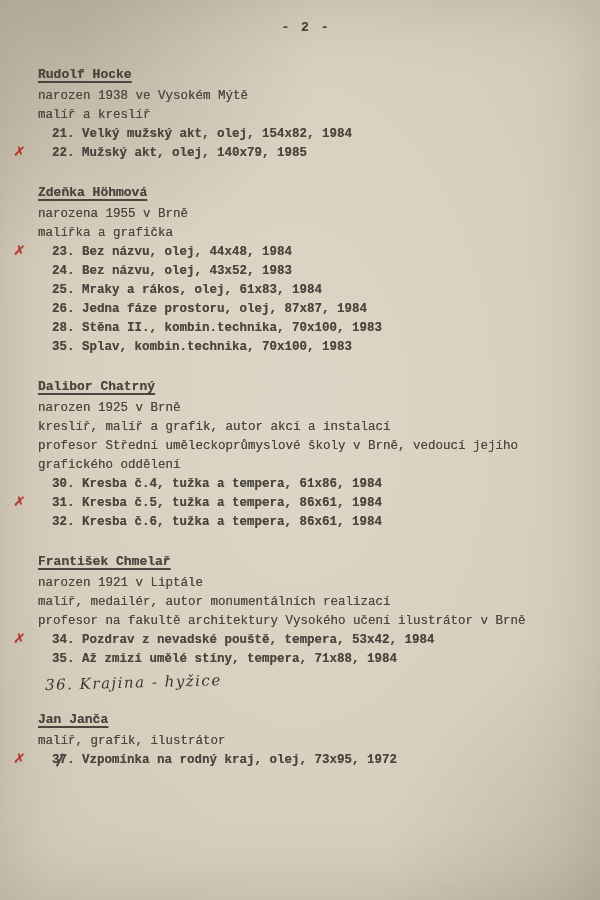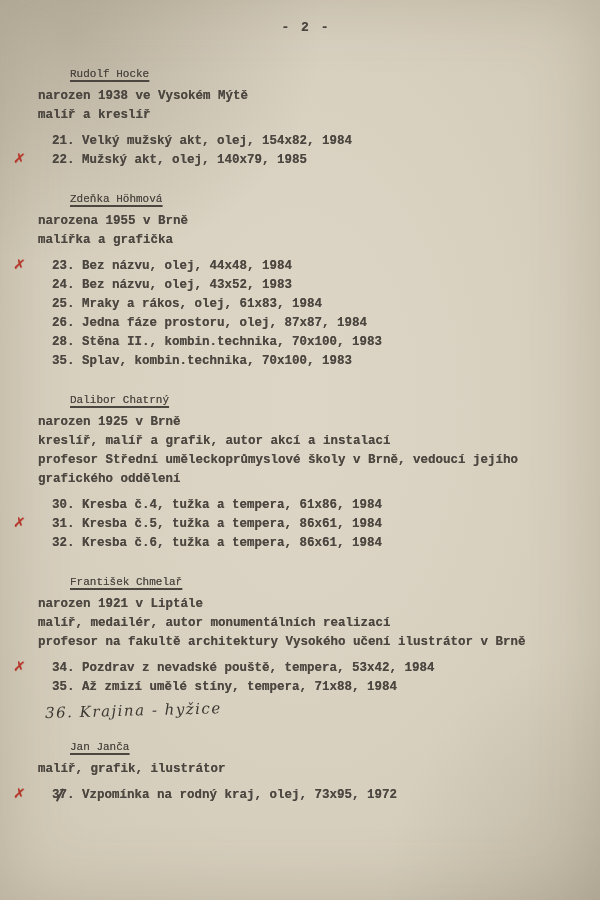--- a/index.html
+++ b/index.html
@@ -23,35 +23,34 @@
   }
   .page-number {
     text-align: center;
     font-size: 13px;
     font-weight: 700;
     letter-spacing: 2px;
     margin-bottom: 30px;
   }
   .artist-section { margin-bottom: 20px; }
   .artist-name {
-    font-size: 11px;
-    font-weight: 400;
+    font-size: 13px;
+    font-weight: 700;
     line-height: 19px;
     text-decoration: underline;
     text-decoration-thickness: 1.5px;
     text-underline-offset: 3px;
     margin-bottom: 3px;
-    margin-left: 32px;
   }
   .bio-line {
     font-size: 12.5px;
-    font-weight: 700;
+    font-weight: 400;
     line-height: 19px;
   }
-  .item-list { margin-top: 7px; padding-left: 14px; }
+  .item-list { padding-left: 14px; }
   .item-row {
     position: relative;
     font-size: 12.5px;
     font-weight: 700;
     line-height: 19px;
     white-space: nowrap;
   }
   .red-mark {
     position: absolute;
     left: -38px;

